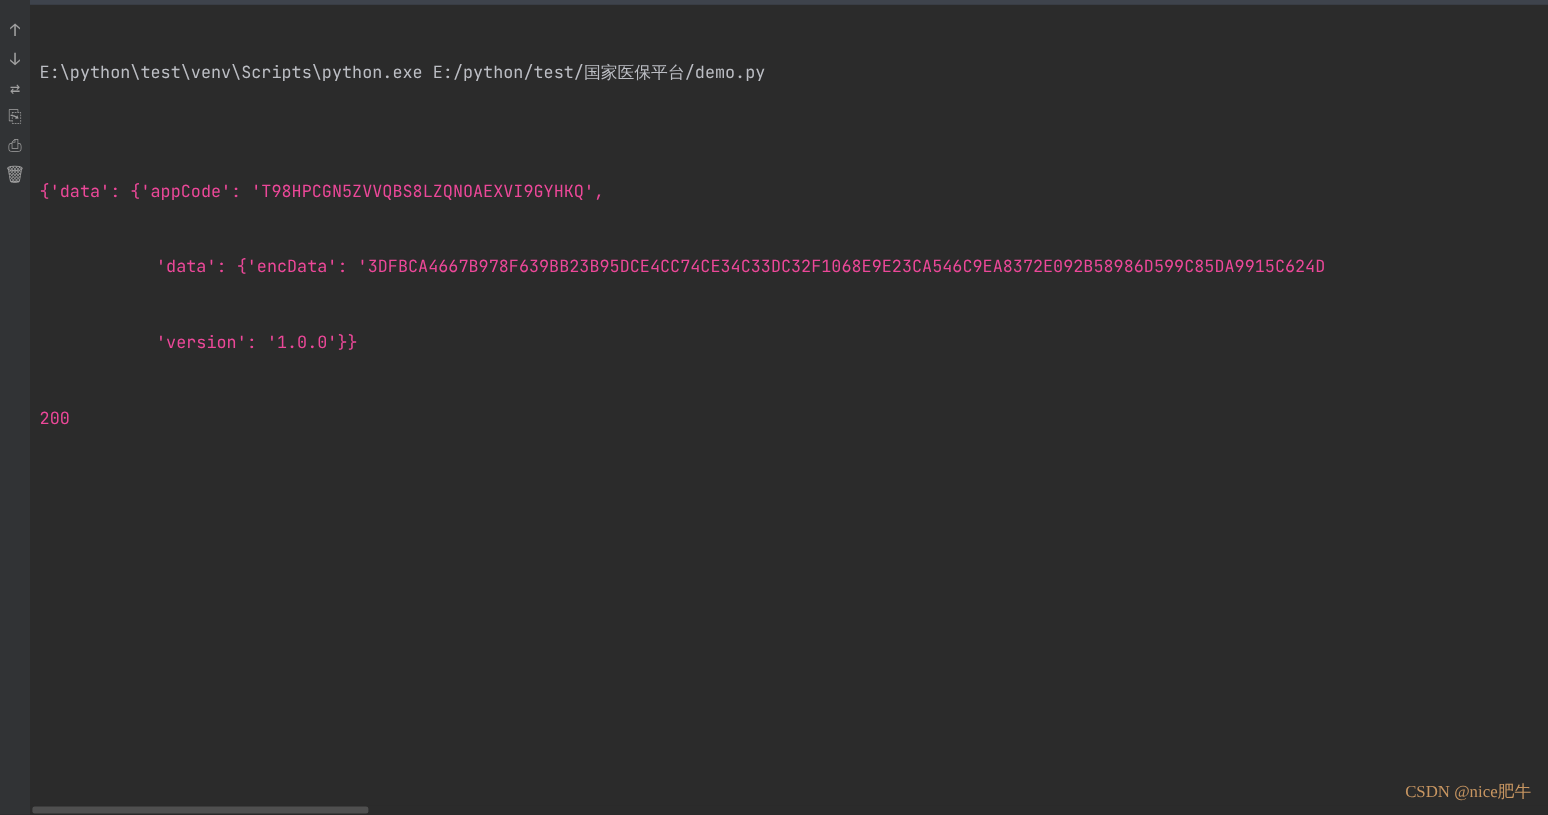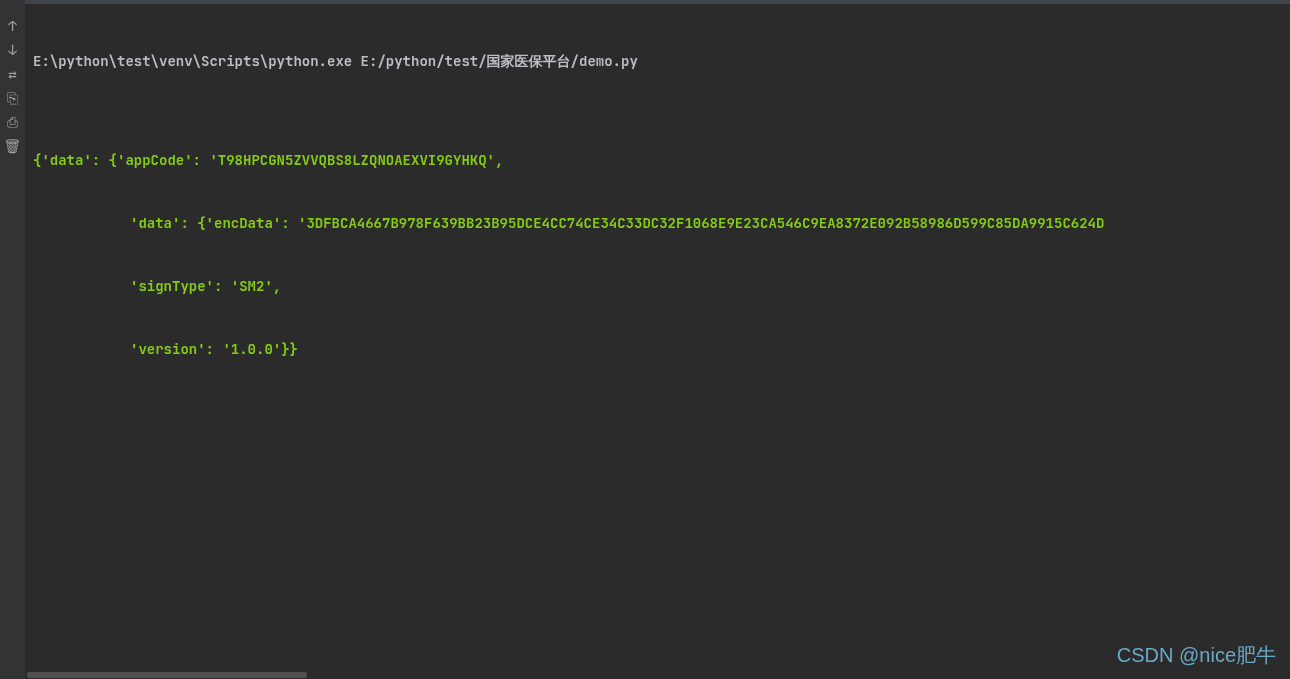--- a/index.html
+++ b/index.html
@@ -39,36 +39,35 @@
       color: #a1a1a1;
       cursor: pointer;
     }
     .content {
       flex: 1;
       padding-top: 12px;
       padding-left: 8px;
       overflow: hidden;
       white-space: pre;
       position: relative;
-      font-weight: bold;
     }
     .line { 
       height: 27px; 
       line-height: 27px; 
-      color: #84cc16; 
+      color: #ec4899; 
     }
     .cmd    { color: #bcbec4; }
     .ind1   { display: inline-block; width: 97px;  }
     .watermark {
       position: absolute;
       bottom: 10px;
       right: 14px;
-      color: #7dd3fc;
-      font-family: Liberation Sans, sans-serif;
-      font-size: 20px;
+      color: #fdba74;
+      font-family: Liberation Serif, serif;
+      font-size: 14px;
       opacity:.75;
     }
     .hscroll {
       position:absolute;
       bottom:0; left:25px; right:0;
       height:8px;
       background:#2b2b2b;
     }
     .hscroll-thumb{
       position:absolute;
@@ -90,22 +89,22 @@
   <div class="gutter-icon">⎙</div>
   <div class="gutter-icon">🗑</div>
 </div>
 
 <div class="content">
   <div class="line cmd">E:\python\test\venv\Scripts\python.exe E:/python/test/国家医保平台/demo.py</div>
 
   
   <div class="line"><span>{'data': {</span><span>'appCode': 'T98HPCGN5ZVVQBS8LZQNOAEXVI9GYHKQ',</span></div>
   <div class="line"><span class="ind1"></span><span>'data': {'encData': '3DFBCA4667B978F639BB23B95DCE4CC74CE34C33DC32F1068E9E23CA546C9EA8372E092B58986D599C85DA9915C624D</span></div>
-  <div class="line"><span class="ind1"></span><span>'signType': 'SM2',</span></div>
   <div class="line"><span class="ind1"></span><span>'version': '1.0.0'}}</span></div>
+  <div class="line">200</div>
 
   
   
   
   
   
   
   
   
   

